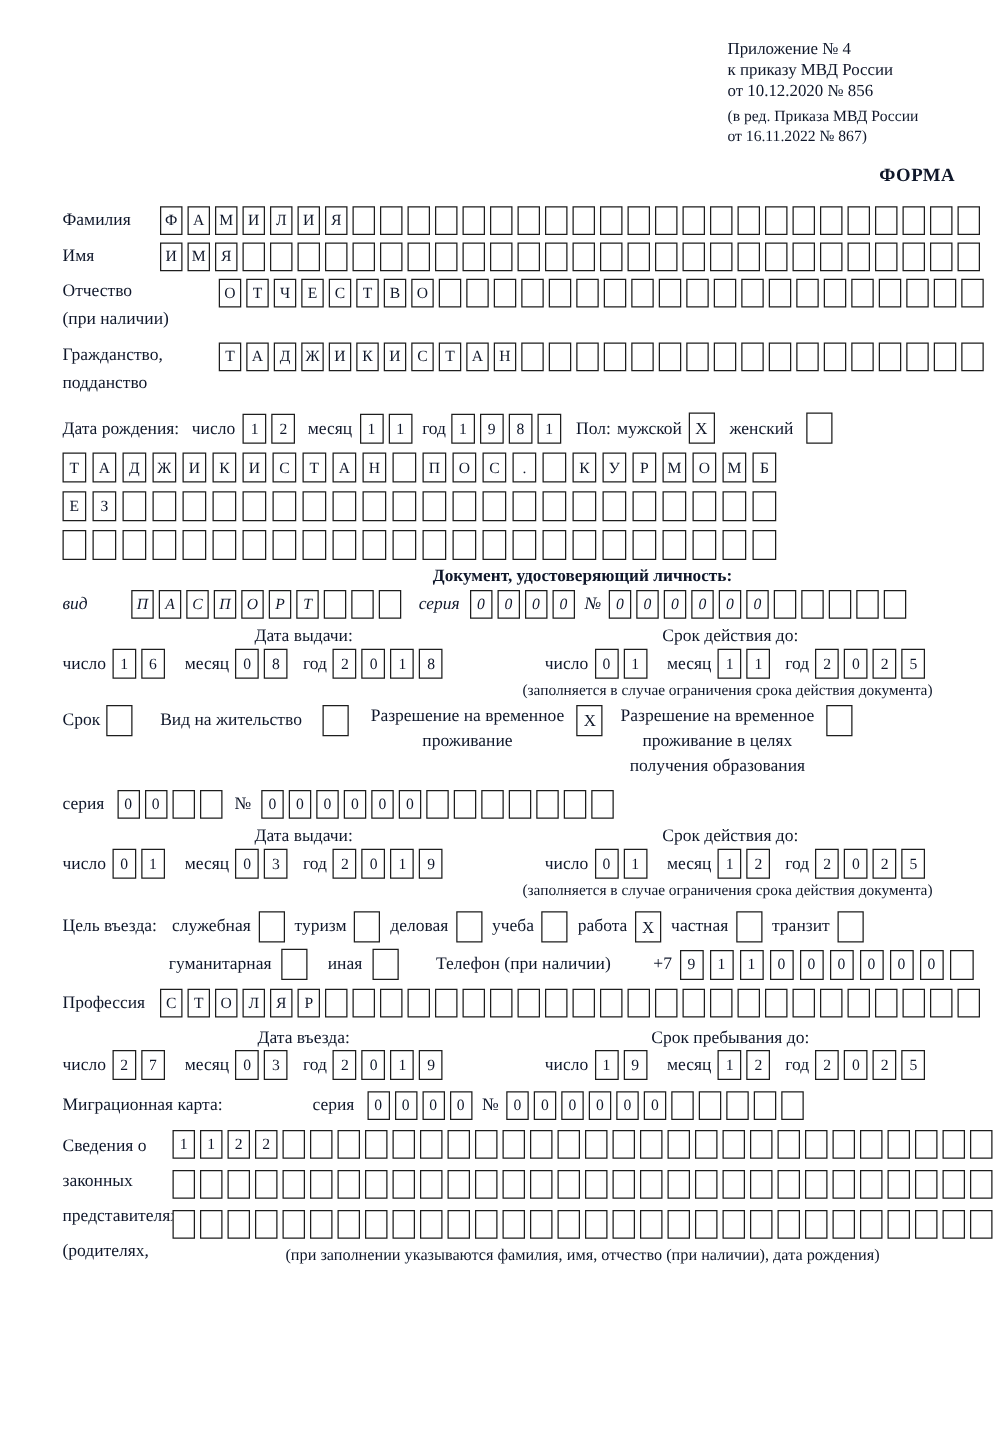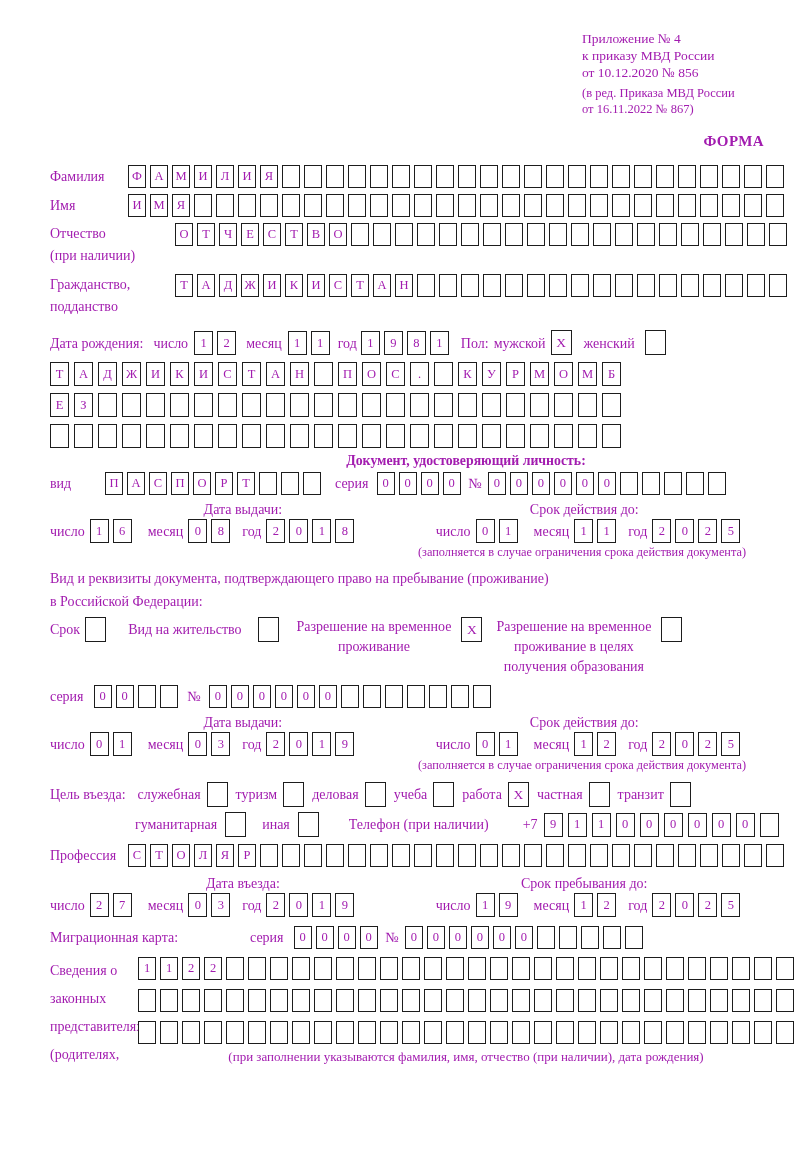--- a/index.html
+++ b/index.html
@@ -1,17 +1,17 @@
 <!DOCTYPE html>
 <html><head>
 <meta charset="utf-8">
 <style>
   html,body{margin:0;padding:0;background:#fff;}
   .page{width:800px;height:1163px;box-sizing:border-box;background:#ffffff;
-        font-family:"Liberation Serif","DejaVu Serif",serif;color:#a21caf;
+        font-family:"Liberation Serif","DejaVu Serif",serif;color:#0f172a;
         padding:30px 8px 0 50px;overflow:hidden;position:relative;}
   .hdr{width:200px;margin:0 10px 0 auto;font-size:13.5px;line-height:17px;}
   .hdr-small{font-size:12.5px;line-height:16px;}
   .hdr-gap{margin-top:4px;}
   .forma{font-weight:700;font-size:15px;text-align:right;margin:16px 28px 0 0;letter-spacing:.4px;}
   .fullcenter{margin-left:-50px;margin-right:-8px;text-align:center;}
   .title{font-weight:700;font-size:15.2px;line-height:23px;margin-top:13px;}
   .blankline{display:inline-block;width:60px;border-bottom:2.5px solid #333;height:2px;margin-left:10px;}
   .sec{font-weight:700;font-size:13.6px;margin-top:19px;}
   .frow{display:flex;align-items:flex-start;margin-top:6px;}
@@ -310,21 +310,21 @@
           <span class="box"></span>
           <span class="box"></span>
           <span class="box"></span>
           <span class="box"></span>
         </div>
     </div>
   </div>
 
   <div class="dochead">Документ, удостоверяющий личность:</div>
 
-  <div class="frow" style="margin-top:3px;align-items:center;">
+  <div class="frow" style="margin-top:3px;align-items:center;font-style:italic;">
     <span class="lbl" style="width:55px;">вид</span>
     <span class="boxes">
         <span class="box">П</span>
         <span class="box">А</span>
         <span class="box">С</span>
         <span class="box">П</span>
         <span class="box">О</span>
         <span class="box">Р</span>
         <span class="box">Т</span>
         <span class="box"></span>
@@ -393,24 +393,20 @@
       <span class="boxes b19">
           <span class="box">2</span>
           <span class="box">0</span>
           <span class="box">2</span>
           <span class="box">5</span>
         </span>
     </div>
   </div>
   <div class="note">(заполняется в случае ограничения срока действия документа)</div>
 
-  <div class="para">
-    <div>Вид и реквизиты документа, подтверждающего право на пребывание (проживание)</div>
-    <div>в Российской Федерации:</div>
-  </div>
 
   <div class="optrow">
     <div class="opt">
       <span class="lbl mt0" style="line-height:25px;margin-right:5px;">Срок</span>
       <span class="cbox"></span>
     </div>
     <div class="opt" style="margin-left:22px;">
       <span class="lbl mt0" style="line-height:25px;margin-right:16px;">Вид на жительство</span>
       <span class="cbox"></span>
     </div>

